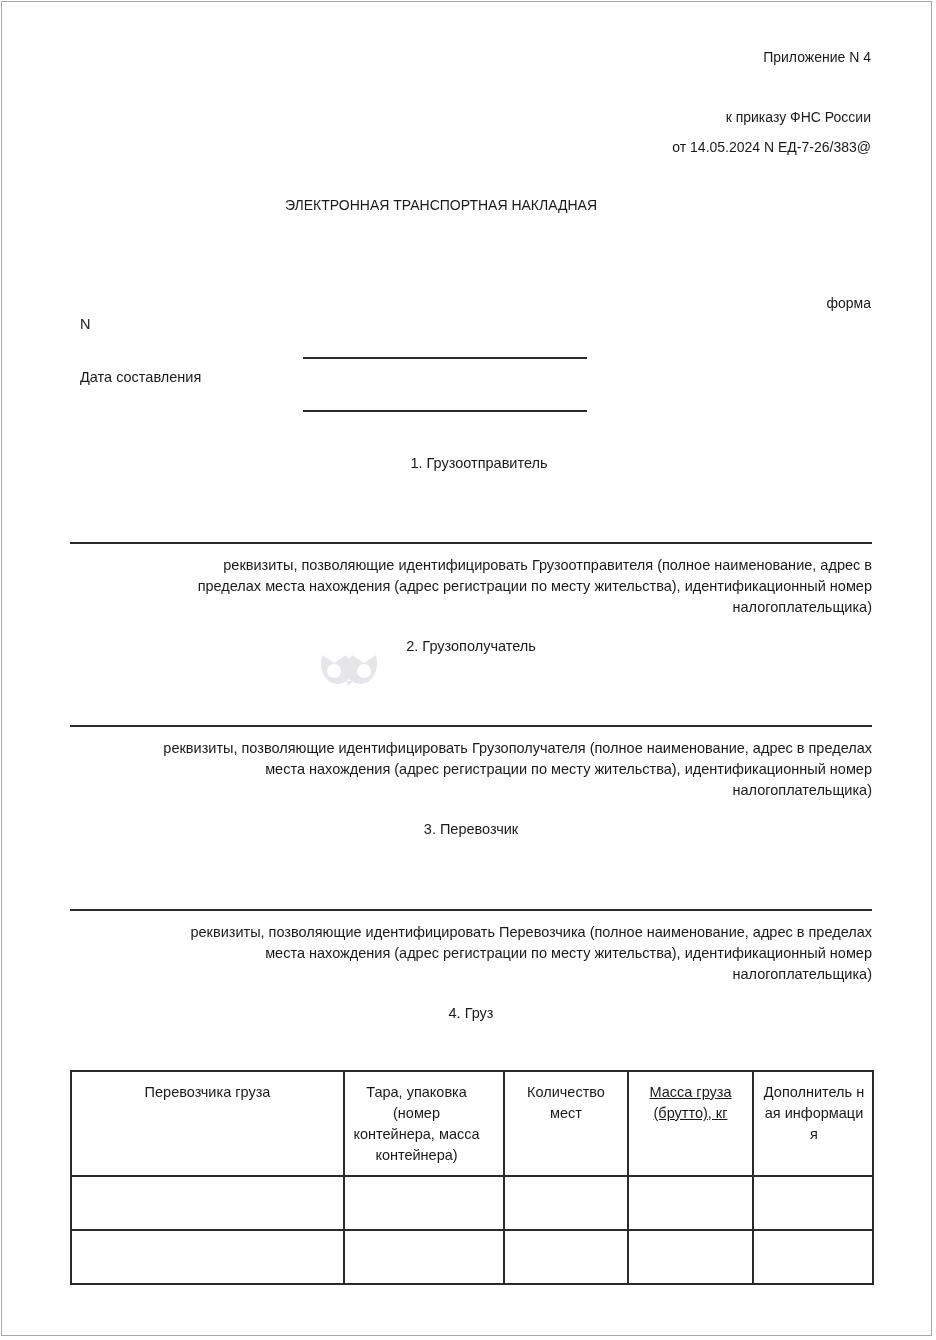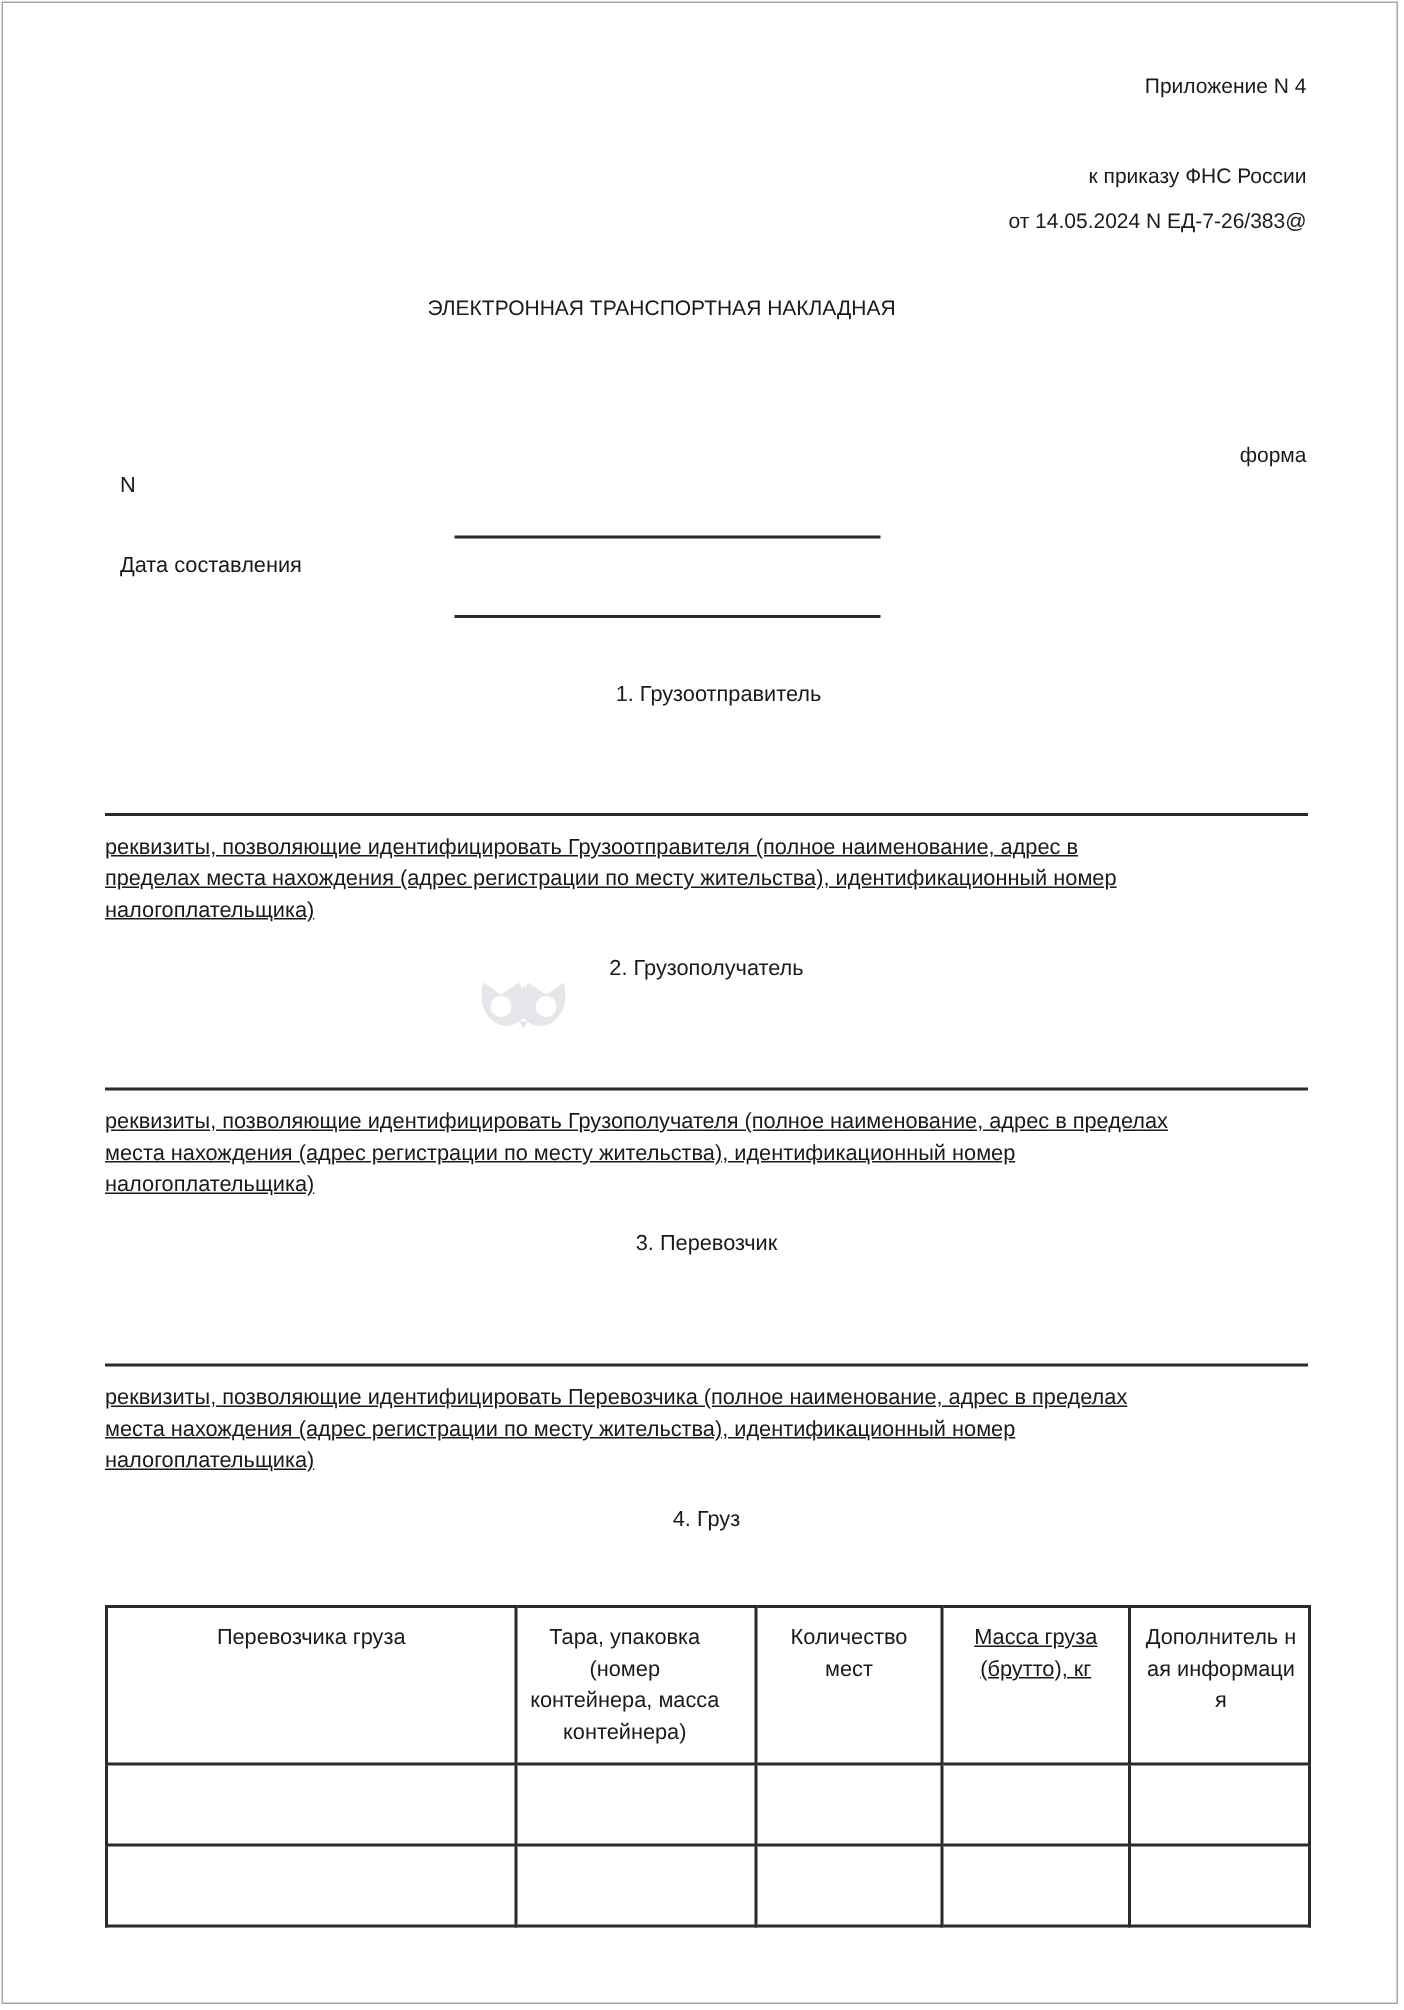--- a/index.html
+++ b/index.html
@@ -6,22 +6,22 @@
   body { width: 936px; height: 1340px; position: relative; overflow: hidden;
          font-family: "Liberation Sans", sans-serif; color: #1a1a1a; }
   .frame { position: absolute; left: 1px; top: 1px; width: 931px; height: 1335px;
            border: 1px solid #a8a8a8; box-sizing: border-box; }
   .abs { position: absolute; }
   .right { text-align: right; }
   .center { text-align: center; }
   .t16 { font-size: 14px; }
   .t14 { font-size: 14.5px; }
   .rule { position: absolute; height: 0; border-top: 2px solid #2a2a2a; }
-  .caption { position: absolute; left: 70px; width: 802px; text-align: left;
-             font-size: 14.5px; line-height: 21px; text-decoration: underline; }
+  .caption { position: absolute; left: 70px; width: 802px; text-align: right;
+             font-size: 14.5px; line-height: 21px; }
   .watermark { position: absolute; left: 318px; top: 650px; height: 40px;
                display: flex; align-items: center; gap: 12px; color: #e6e6ea;
                font-weight: bold; font-size: 33px; letter-spacing: 1px; }
   .watermark svg { display: block; }
   table.cargo { position: absolute; left: 70px; top: 1070px; width: 802px;
                 border-collapse: collapse; table-layout: fixed; }
   table.cargo th, table.cargo td { border: 2px solid #2a2a2a; padding: 0; }
   table.cargo th { font-weight: normal; font-size: 14.5px; line-height: 21px;
                    vertical-align: top; text-align: center; padding-top: 10px; height: 93px; }
   table.cargo td { height: 52px; }

